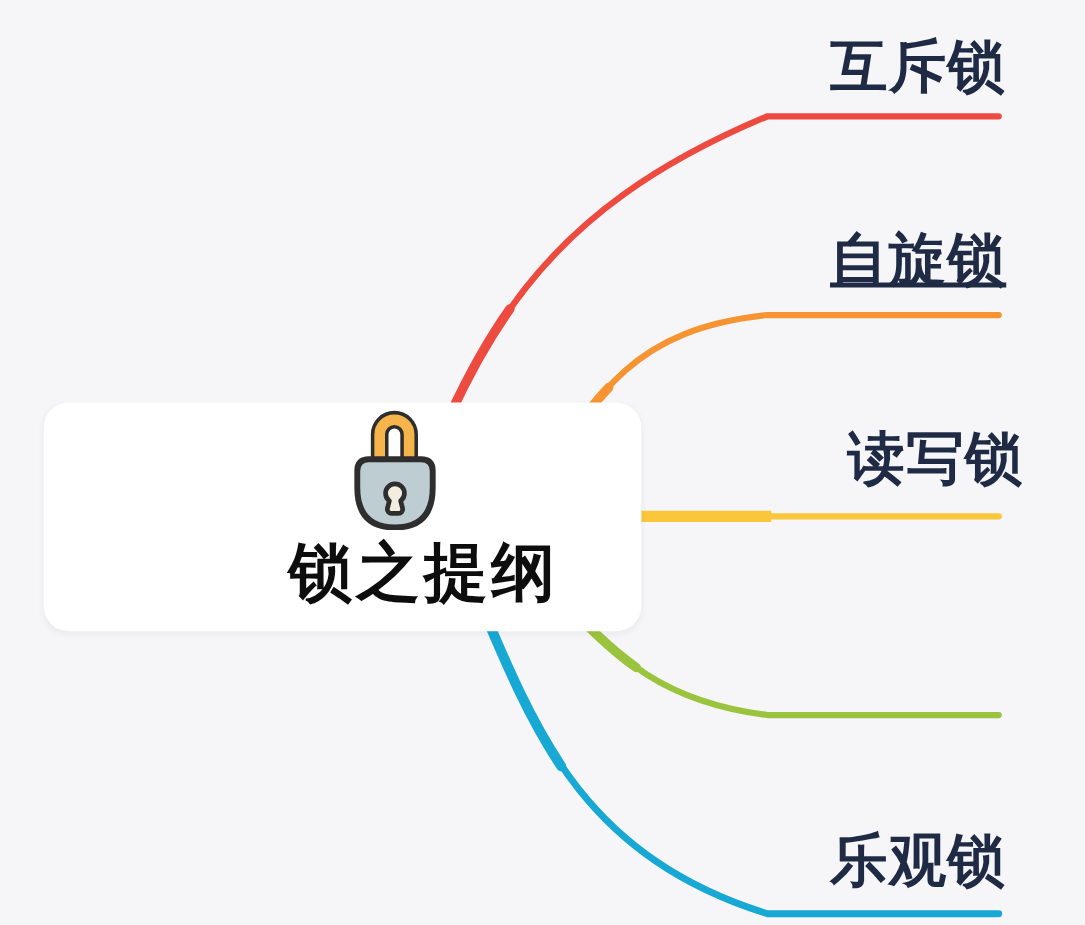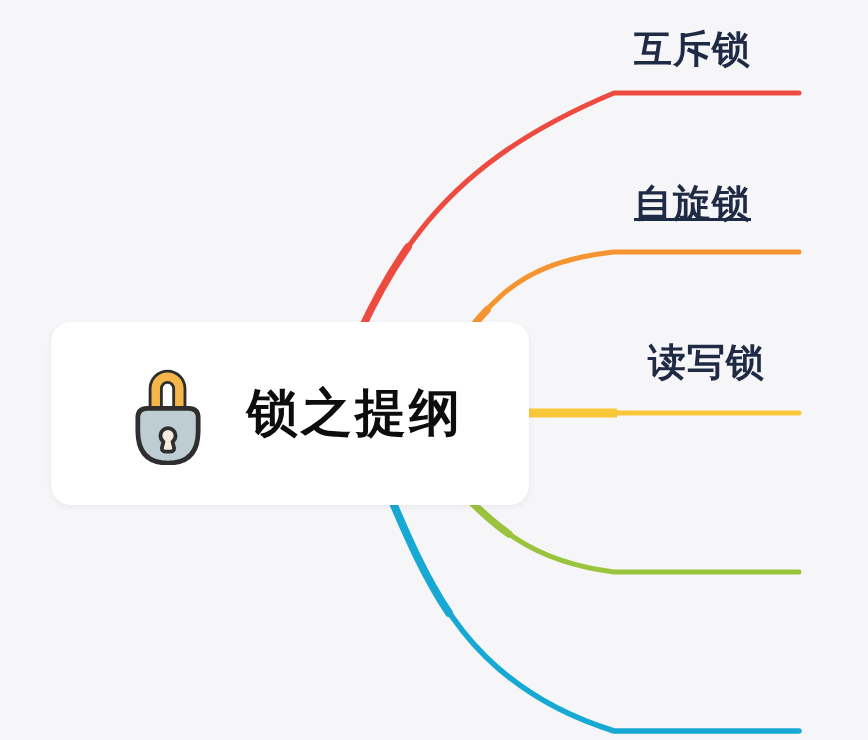--- a/index.html
+++ b/index.html
@@ -13,38 +13,38 @@
   svg.branches { position: absolute; left: 0; top: 0; z-index: 1; }
   svg.branches path { fill: none; }
   .conn  { stroke-width: 5; stroke-linecap: round; }
   .conn-blue { stroke-width: 5.5; }
   .taper { stroke-width: 7.5; stroke-linecap: round; }
   .taper-yellow { stroke-width: 9; stroke-linecap: butt; }
   .taper-blue { stroke-width: 8; }
 
   .central-node {
     position: absolute; z-index: 2;
-    left: 51px; top: 322px; width: 478px; height: 183px;
+    left: 35px; top: 322px; width: 478px; height: 183px;
     background: var(--node-bg, #ffffff);
     border-radius: 20px;
     box-shadow: 0 2px 6px rgba(30,40,60,0.06);
     display: flex; align-items: center;
-    padding-left: 84px; box-sizing: border-box;
+    padding-left: 84px; box-sizing: border-box; flex-direction: column;
   }
   .central-title {
     margin-left: 46px;
     font-size: 51px; font-weight: 900; letter-spacing: 3px;
     color: var(--node-text, #0d0d0d);
     white-space: nowrap;
   }
   .lock-svg { display: block; }
 
   .topic-label {
-    position: absolute; z-index: 2; left: 634px;
-    font-size: 38px; font-weight: 800; line-height: 1;
+    position: absolute; z-index: 2; left: 664px;
+    font-size: 46px; font-weight: 800; line-height: 1;
     letter-spacing: 1px;
     color: var(--label-color, #1f2b45);
     white-space: nowrap;
     cursor: default;
   }
   .t0 { top: 30px; }
   .t1 { top: 184px; text-decoration: underline; }
   .t2 { top: 343px; margin-left: 14px; }
   .t3 { top: 504px; }
   .t4 { top: 665px; }
@@ -81,14 +81,15 @@
       <path d="M 13 48 H 57 Q 67 48 67 58 V 72 Q 67 106 35 106 Q 3 106 3 72 V 58 Q 3 48 13 48 Z" stroke-width="5" stroke-linejoin="round" fill="#bdcdd2" stroke="#2e2e2e"></path>
 
       <path d="M 35 69 a 8 8 0 0 1 8 8 a 8 8 0 0 1 -3.2 6.4 L 41.5 90 a 3.5 3.5 0 0 1 -3.5 4 h -6 a 3.5 3.5 0 0 1 -3.5 -4 l 1.7 -6.6 A 8 8 0 0 1 27 77 a 8 8 0 0 1 8 -8 z" stroke-width="4" stroke-linejoin="round" fill="#f3eddf" stroke="#2e2e2e"></path>
     </svg>
     <div class="central-title">锁之提纲</div>
   </div>
 
   <div class="topic-label t0">互斥锁</div>
   <div class="topic-label t1">自旋锁</div>
   <div class="topic-label t2">读写锁</div>
+  <div class="topic-label t4">乐观锁</div>
 
 </div>
 
 </body></html>

